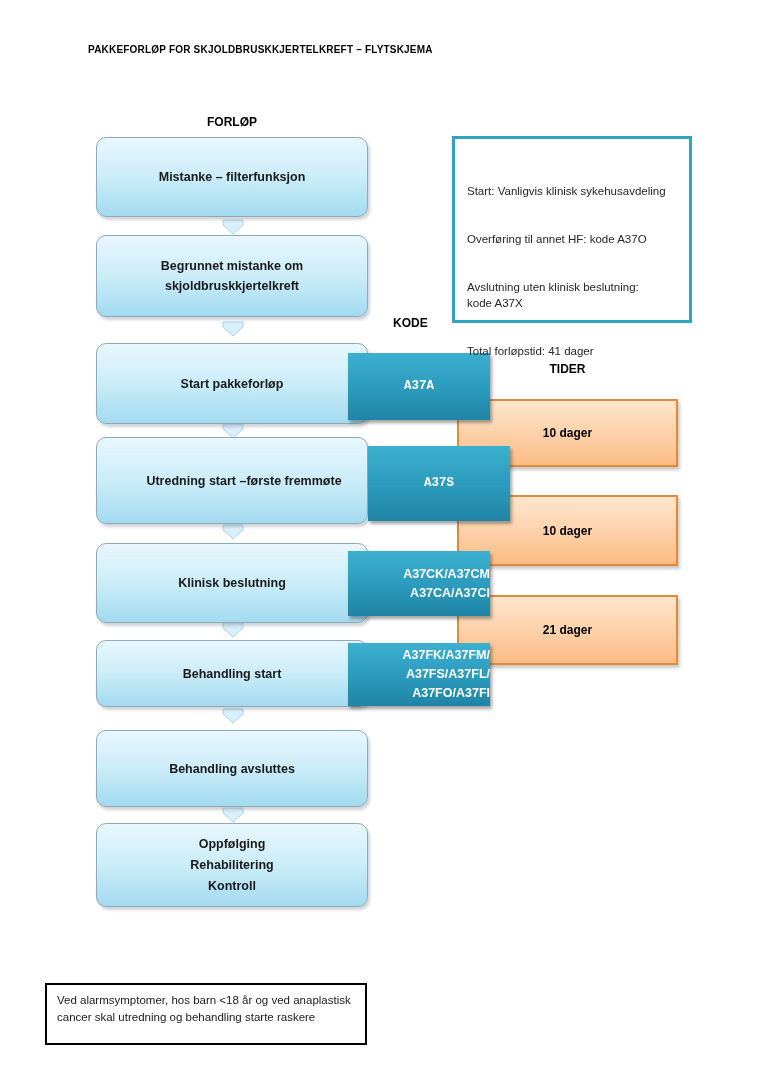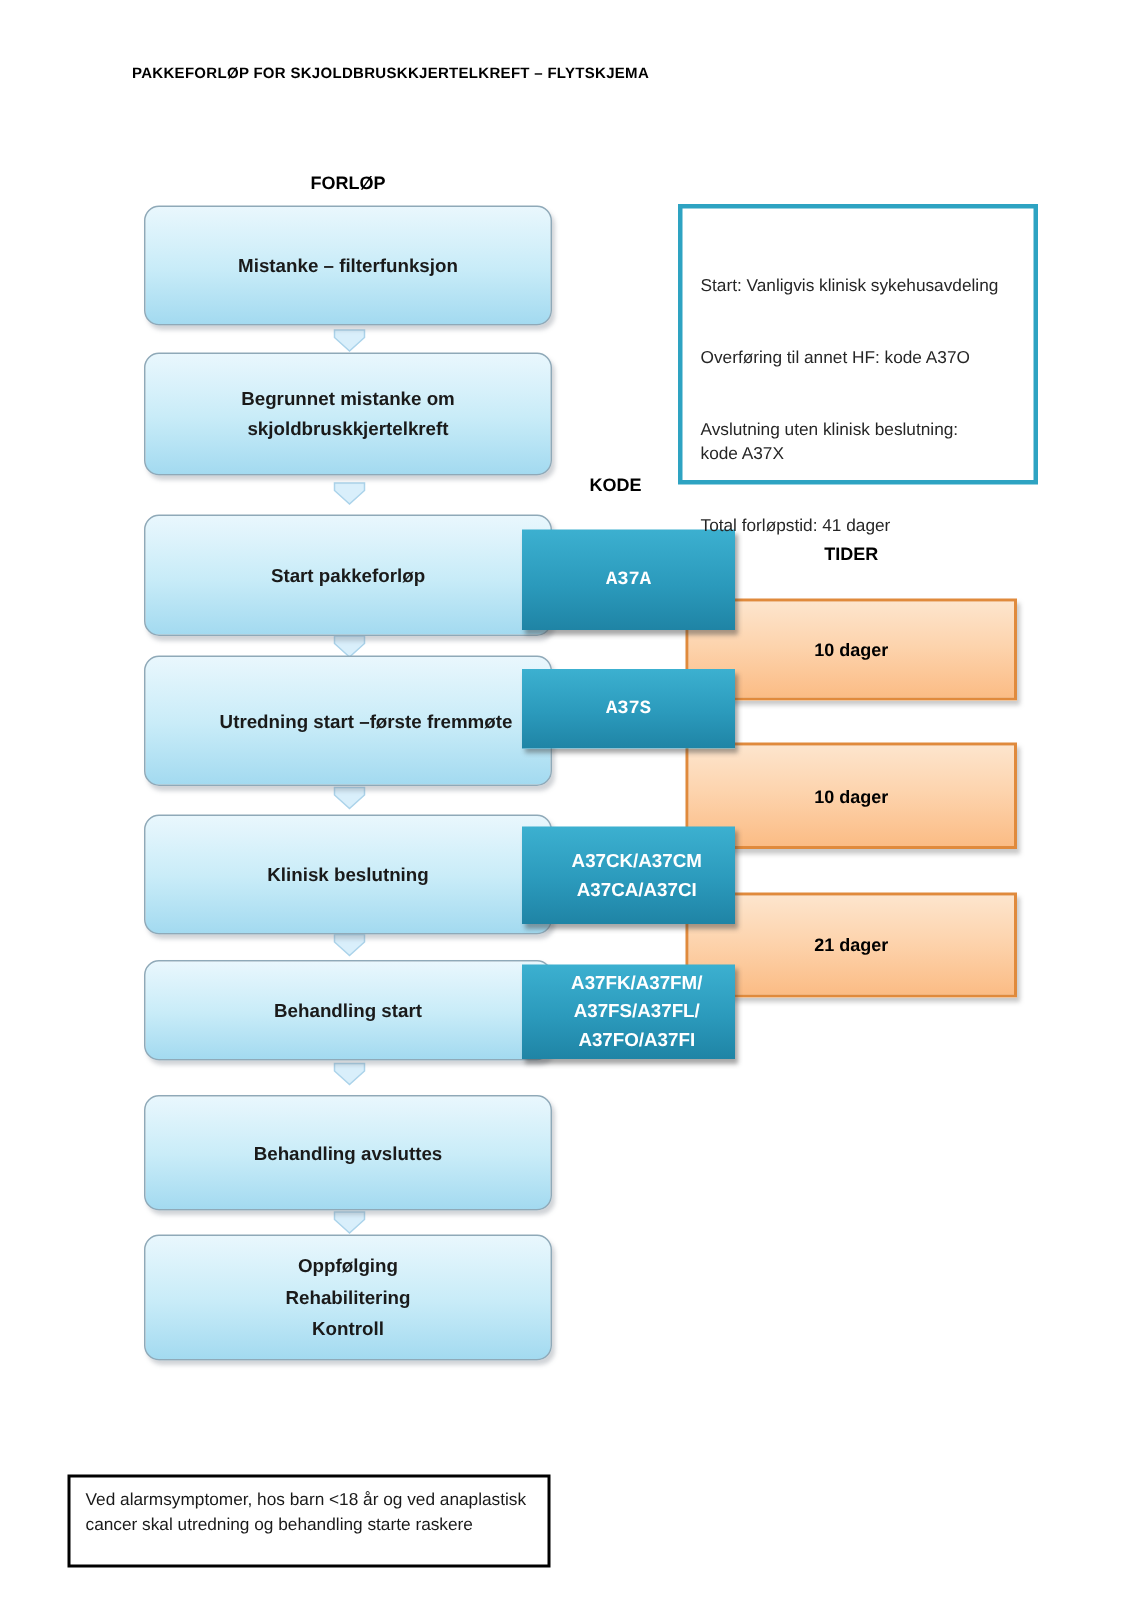--- a/index.html
+++ b/index.html
@@ -27,21 +27,21 @@
   
   .code-box{
     left:348px;width:142px;z-index:4;box-sizing:border-box;
     background:linear-gradient(180deg,#3cb0d0 0%,#2b9abc 55%,#1f84a5 100%);
     box-shadow:2px 3px 3px rgba(60,60,60,.45);
     color:#fff;font-weight:bold;font-size:12.5px;line-height:19px;
     display:flex;flex-direction:column;justify-content:center;
     white-space:pre-line;
   }
   .code-box.center{align-items:center;text-align:center;font-family:Liberation Mono, monospace;}
-  .code-box.left{padding-left:11px;text-align:center;}
+  .code-box.left{padding-left:11px;text-align:right;}
   
   .time-box{
     left:457px;width:221px;z-index:1;box-sizing:border-box;
     border:2px solid #e08a3c;
     background:linear-gradient(180deg,#fde5cd 0%,#fdd4ae 45%,#fbbc85 100%);
     box-shadow:2px 3px 3px rgba(120,120,120,.4);
     display:flex;align-items:center;justify-content:center;
     font-size:12px;font-weight:bold;color:#000;
   }
   
@@ -106,21 +106,21 @@
     </svg>
   <svg class="abs arrow" style="top:807px;" viewBox="0 0 22 16">
     <path d="M1,1 L21,1 L21,6 L11,15 L1,6 Z" fill="#d9effb" stroke="#abd3ea" stroke-width="1"></path>
     </svg>
 
   <div class="abs time-box" style="top:399px;height:68px;">10 dager</div>
   <div class="abs time-box" style="top:495px;height:71px;">10 dager</div>
   <div class="abs time-box" style="top:595px;height:70px;">21 dager</div>
 
   <div class="abs code-box center" style="top:353px;height:67px;">A37A</div>
-  <div class="abs code-box center" style="top:446px;height:53px;">A37S</div>
+  <div class="abs code-box center" style="top:446px;height:75px;margin-left:20px;">A37S</div>
   <div class="abs code-box left" style="top:551px;height:65px;">A37CK/A37CM
 A37CA/A37CI</div>
   <div class="abs code-box left" style="top:643px;height:63px;">A37FK/A37FM/
 A37FS/A37FL/
 A37FO/A37FI</div>
 
   <div id="info-box" class="abs">
     <div class="info-line">Start: Vanligvis klinisk sykehusavdeling</div>
     <div class="info-line">Overføring til annet HF: kode A37O</div>
     <div class="info-line">Avslutning uten klinisk beslutning:

